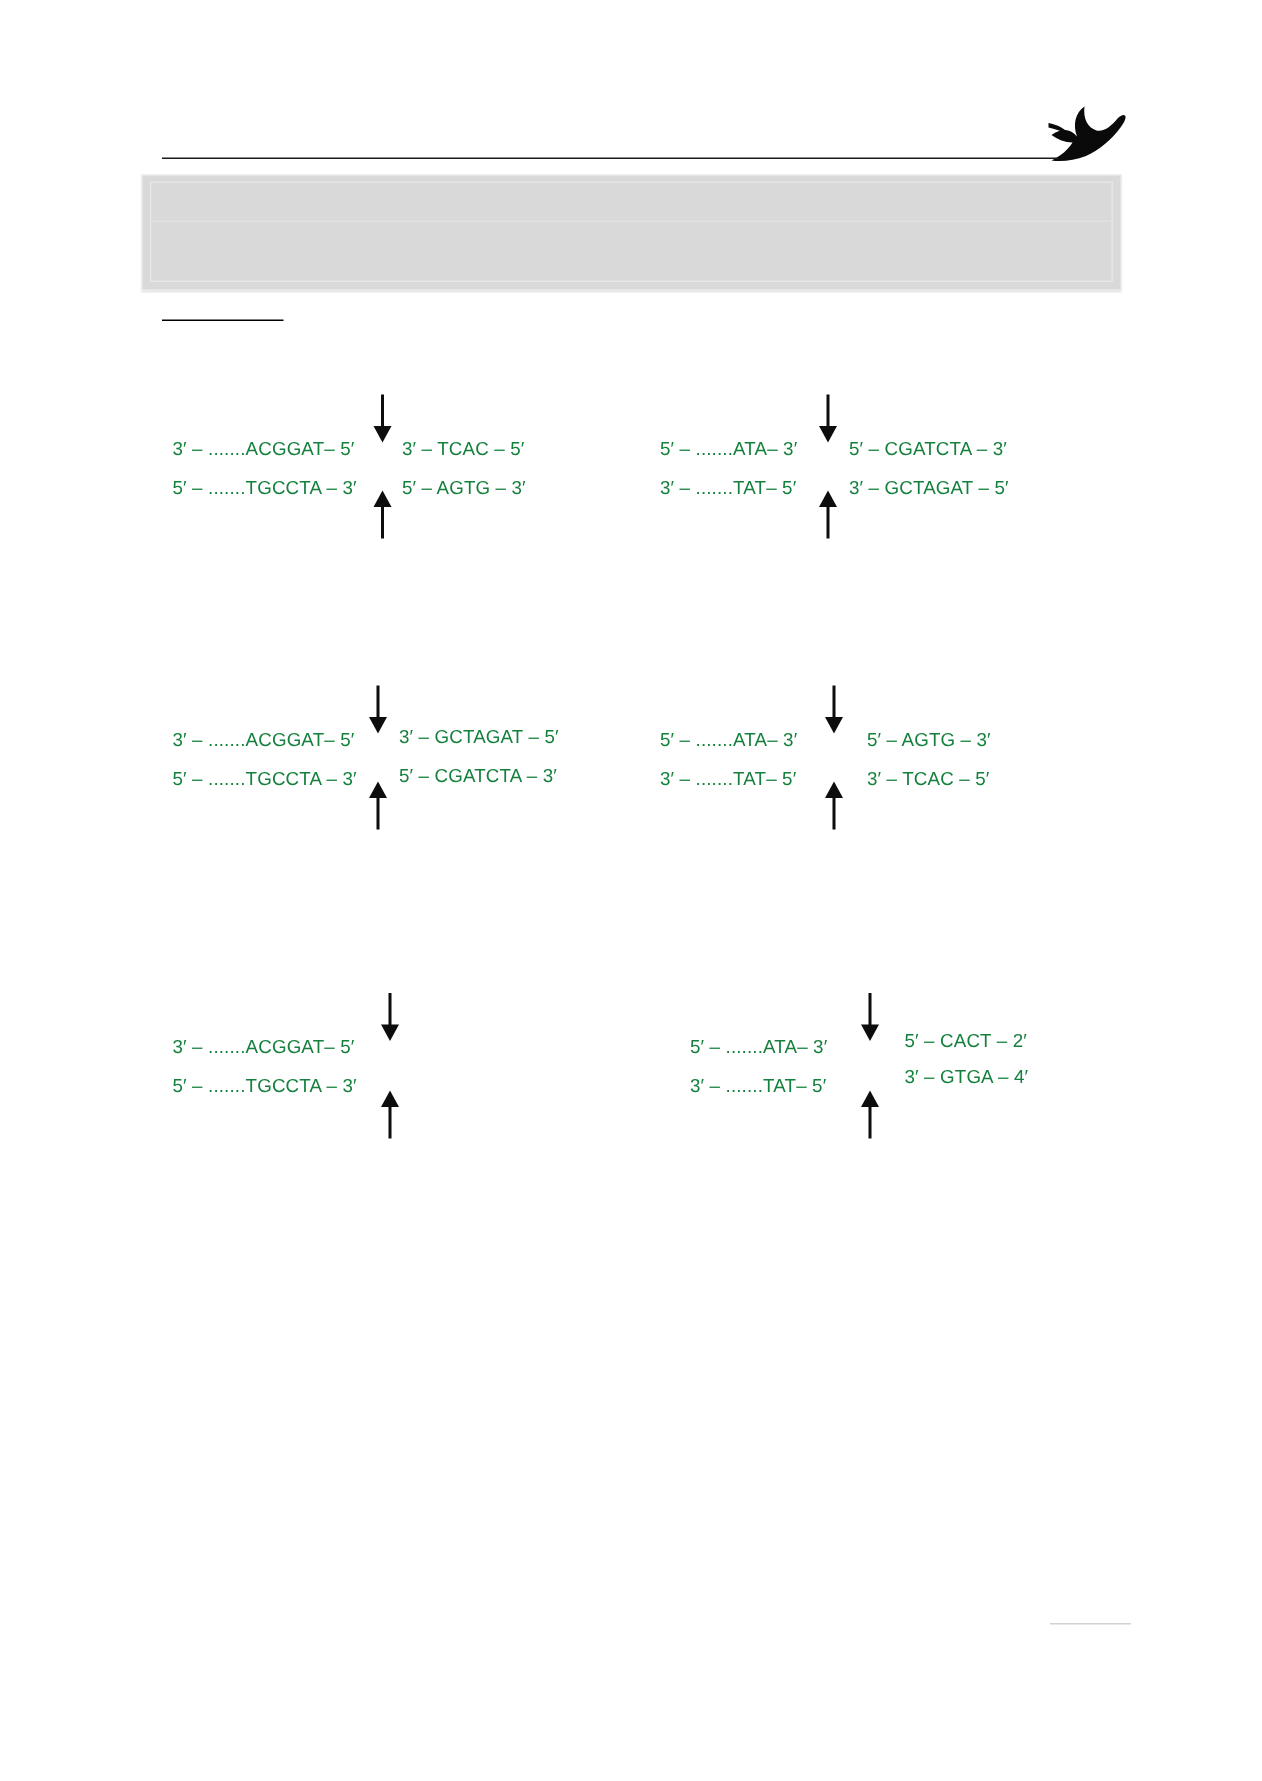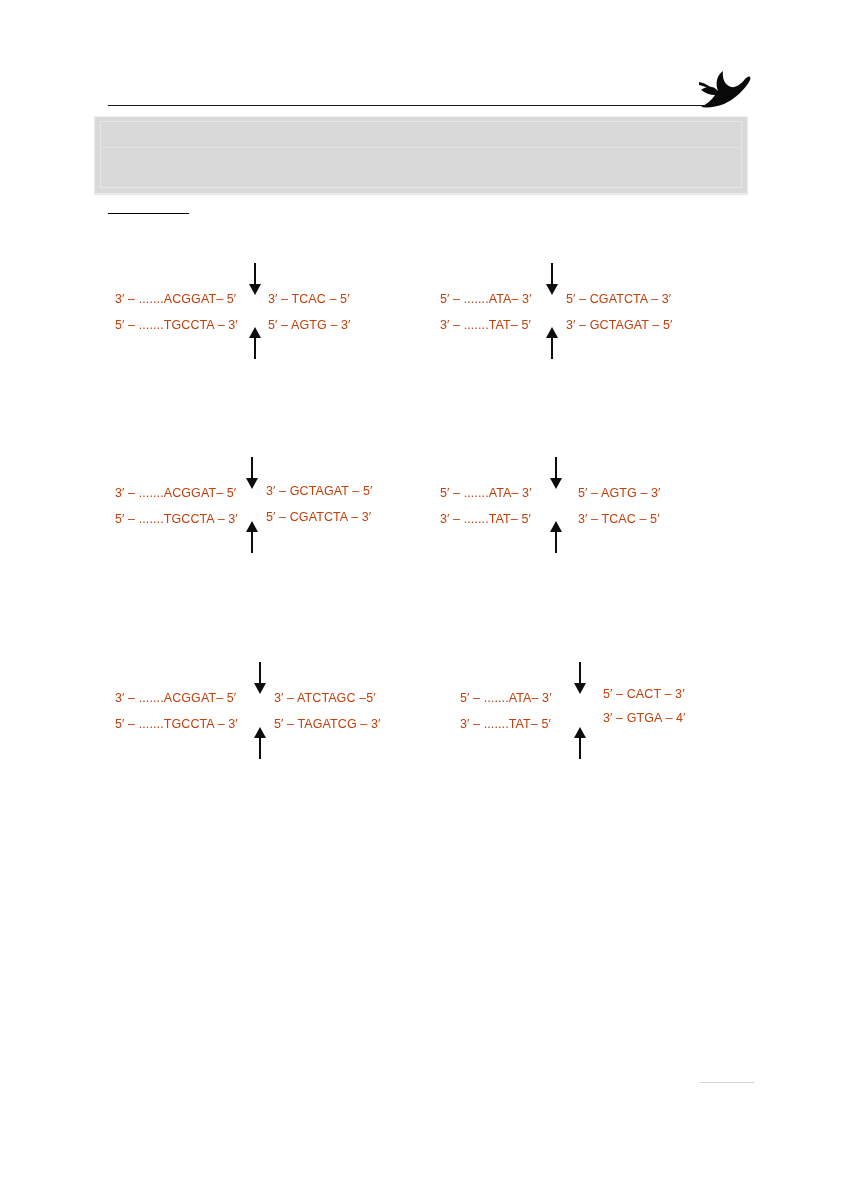--- a/index.html
+++ b/index.html
@@ -100,21 +100,21 @@
   .dna-left,
   .dna-right {
     position: absolute;
     top: 24px;
   }
   .dna-left { left: 0; }
   .seq-line {
     font-size: 12.5px;
     line-height: 26px;
     white-space: pre;
-    color: #c2410c;
+    color: #15803d;
     letter-spacing: 0.1px;
   }
   .seq-line.tight { line-height: 24px; }
 
   
   .arrow {
     position: absolute;
     width: 12px;
     height: 33px;
   }
@@ -253,38 +253,34 @@
     <div class="seq-line">5′ – .......TGCCTA – 3′</div>
   </div>
   <div class="arrow arrow-down" style="left:139px; top:1px;">
     <div class="shaft"></div>
       <div class="head"></div>
   </div>
   <div class="arrow arrow-up" style="left:139px; top:65px;">
     <div class="shaft"></div>
       <div class="head"></div>
   </div>
-  <div class="dna-right" style="left:159px; top:24px;">
-    <div class="seq-line">3′ – ATCTAGC –5′</div>
-    <div class="seq-line">5′ – TAGATCG – 3′</div>
-  </div>
 </div>
 
 <div class="dna-item" style="left:460px; top:661px;">
   <div class="dna-left" style="left:0px; top:24px;">
     <div class="seq-line">5′ – .......ATA– 3′</div>
     <div class="seq-line">3′ – .......TAT– 5′</div>
   </div>
   <div class="arrow arrow-down" style="left:114px; top:1px;">
     <div class="shaft"></div>
       <div class="head"></div>
   </div>
   <div class="arrow arrow-up" style="left:114px; top:65px;">
     <div class="shaft"></div>
       <div class="head"></div>
   </div>
   <div class="dna-right" style="left:143px; top:21px;">
-    <div class="seq-line tight">5′ – CACT – 3′</div>
+    <div class="seq-line tight">5′ – CACT – 2′</div>
     <div class="seq-line tight">3′ – GTGA – 4′</div>
   </div>
 </div>
 
 <div class="footer-rule"></div>
 
 </body></html>

